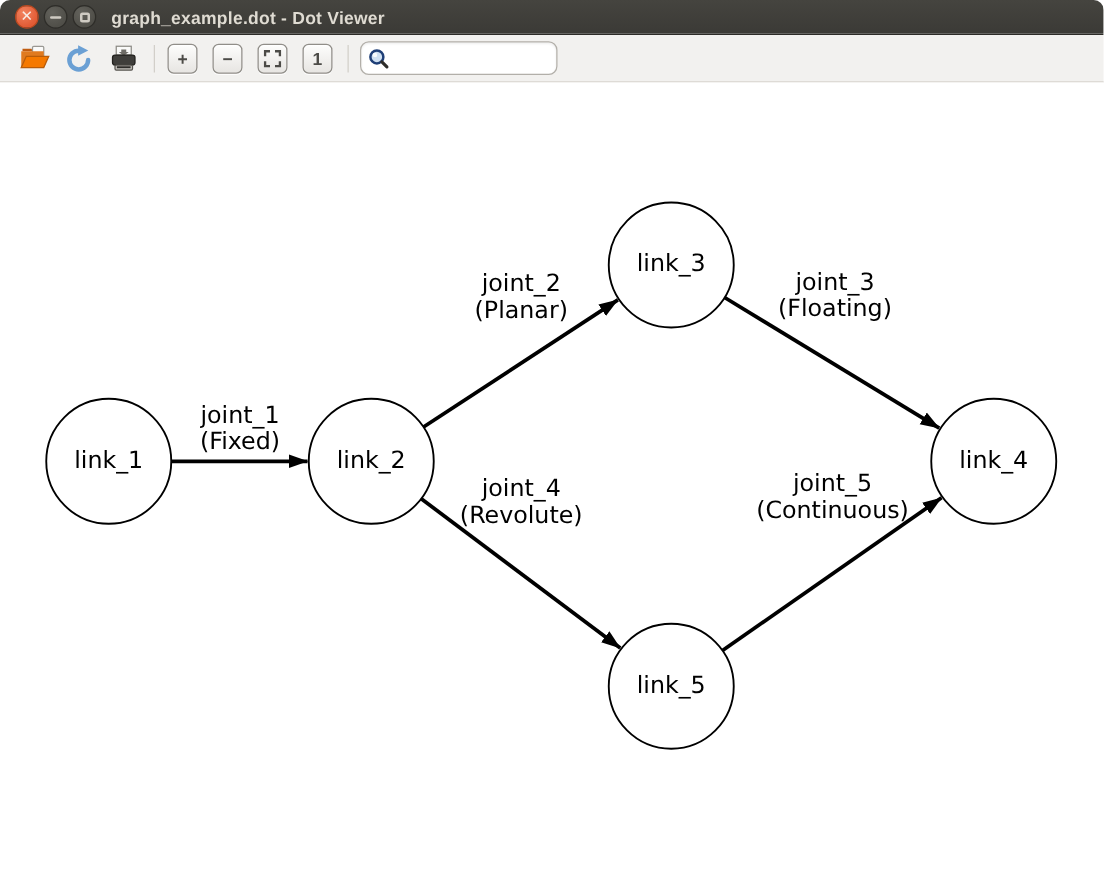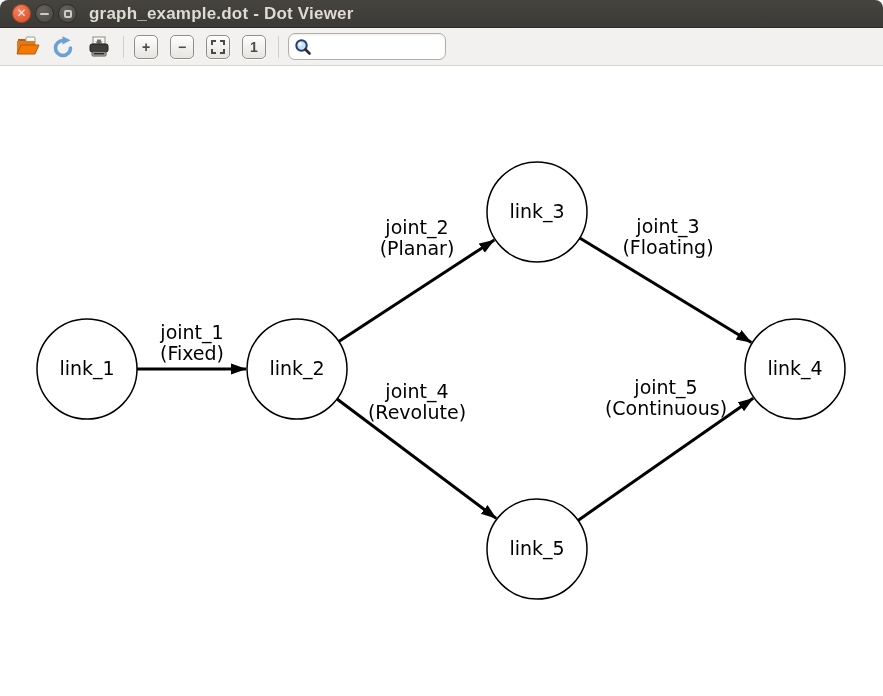--- a/index.html
+++ b/index.html
@@ -19,21 +19,21 @@
     display:flex; align-items:center; justify-content:center; cursor:default; }
   .winbtn.close { background:radial-gradient(circle at 35% 30%, #f2835f, #e25b35 70%);
     border:1px solid #b94921; }
   .winbtn.close .x { color:#f8ece5; font-size:12px; font-weight:bold; line-height:1;
     font-family:"DejaVu Sans", sans-serif; margin-top:-1px; }
   .winbtn.plain { background:radial-gradient(circle at 35% 30%, #63625c, #504f49 70%);
     border:1px solid #2e2d29; }
   .glyph-min { width:9px; height:2px; background:#cfcbc3; border-radius:1px; }
   .glyph-max { width:8px; height:8px; border:2px solid #cfcbc3; border-radius:2px; }
   .title { margin-left:8px; font-family:"Liberation Sans", sans-serif;
-    font-size:17px; font-weight:bold; color:#dfdbd2; letter-spacing:.2px; }
+    font-size:14px; font-weight:bold; color:#dfdbd2; letter-spacing:.2px; }
 
   
   .toolbar { height:38px; flex:0 0 38px; background:#f2f1ef;
     border-bottom:1px solid #d7d4ce;
     display:flex; align-items:center; padding:0 12px; }
   .tbtn { width:30px; height:30px; border:none; background:transparent;
     display:flex; align-items:center; justify-content:center; margin-right:6px;
     cursor:default; }
   .sep { width:1px; height:22px; background:#d2cfc9; margin:0 7px 0 3px; }
   .framed { width:24px; height:24px; border:1px solid #918e89; border-radius:5px;

